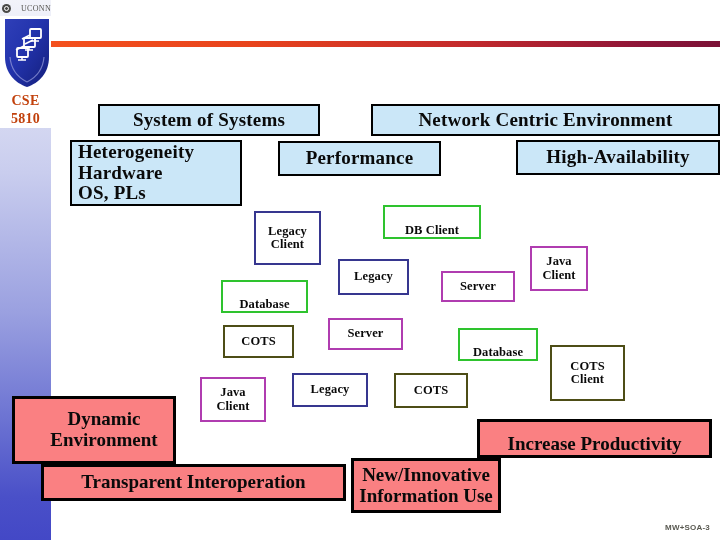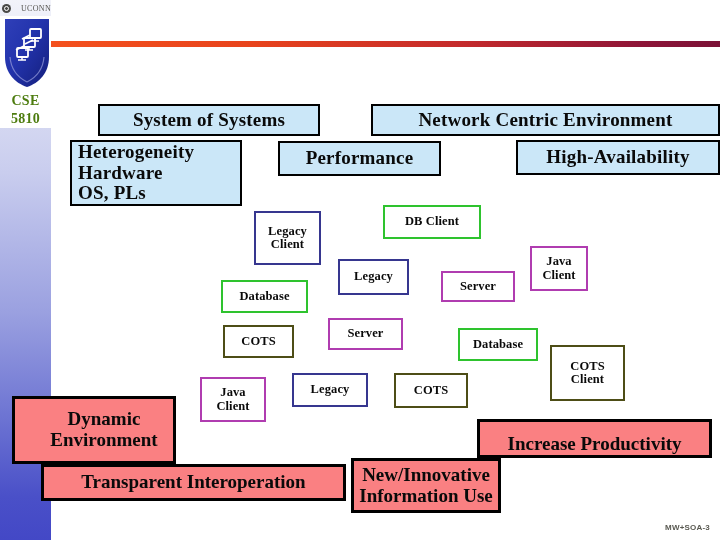--- a/index.html
+++ b/index.html
@@ -66,21 +66,21 @@
     width: 48px; height: 72px;
   }
   #cse-label {
     position: absolute;
     left: 0; top: 92px;
     width: 51px;
     text-align: center;
     font-family: "Liberation Serif", serif;
     font-weight: bold;
     font-size: 14px;
-    color: #4d7c0f;
+    color: #c2410c;
     line-height: 18px;
     letter-spacing: 0.3px;
   }
   #sidebar-white-mask {
     position: absolute;
     left: 0; top: 16px;
     width: 51px; height: 112px;
     background: #ffffff;
   }
 
@@ -132,21 +132,21 @@
     border: 3px solid #000000;
     font-size: 19px;
   }
   .node-box {
     background: #ffffff;
     border: 2px solid #000000;
     font-size: 12.5px;
     letter-spacing: 0.1px;
   }
   .bd-navy  { border-color: #36368f; }
-  .bd-green { border-color: #2ec32e; }
+  .bd-green { border-color: #2ec32e; align-items: flex-end; }
   .bd-magenta { border-color: #b03cb0; }
   .bd-olive { border-color: #4d4d16; }
 
   #footer {
     position: absolute;
     right: 10px; bottom: 8px;
     font-family: "Liberation Sans", sans-serif;
     font-size: 8px;
     font-weight: bold;
     color: #5a5a52;

